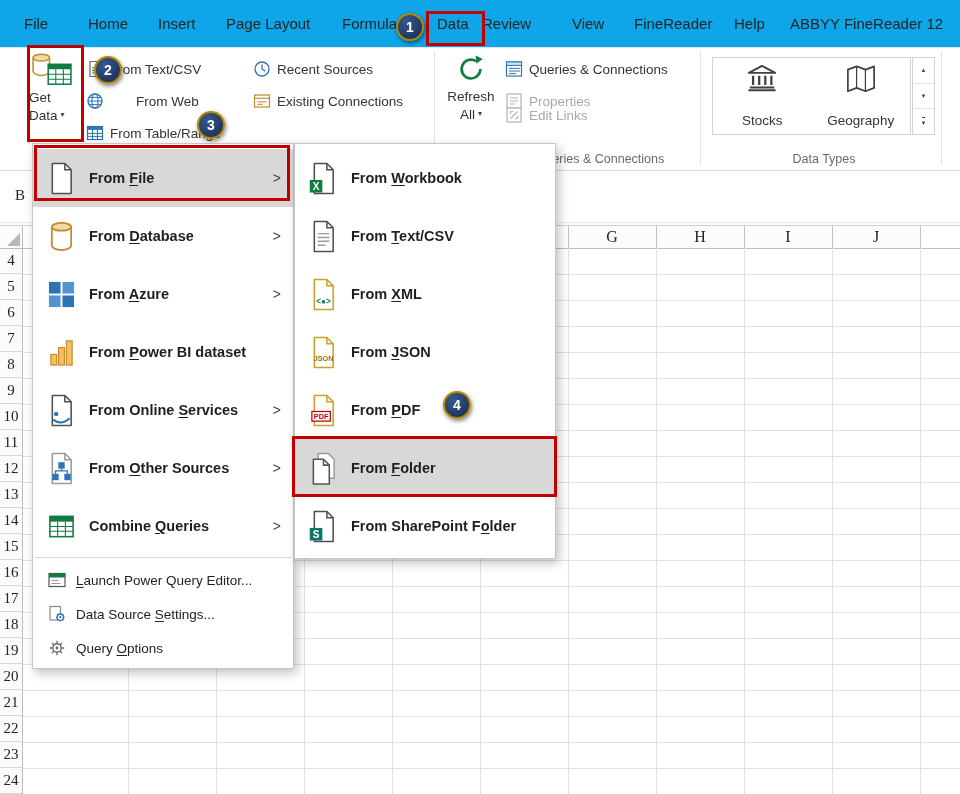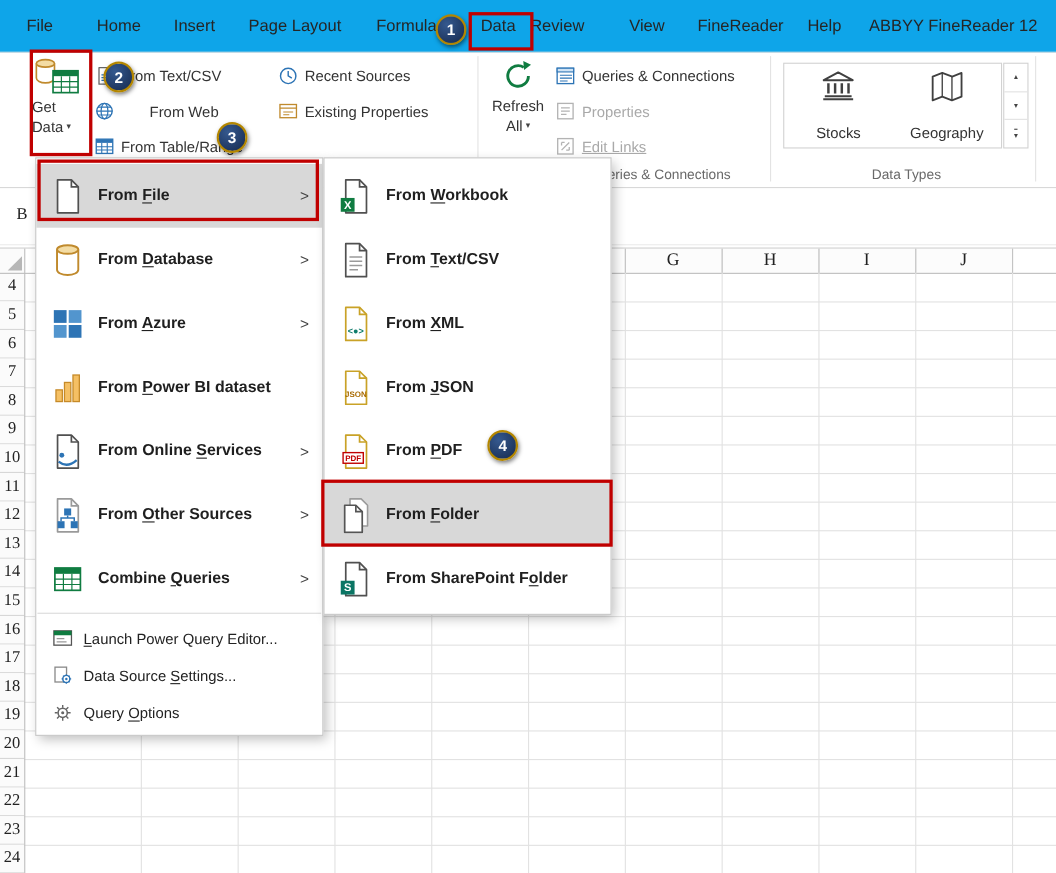--- a/index.html
+++ b/index.html
@@ -162,21 +162,21 @@
           <span>Recent Sources</span>
         </div>
         <div class="ritem" style="top: 42px;">
           <span class="ric">
             <svg viewBox="0 0 18 18">
               <rect x="1.5" y="3" width="15" height="12" fill="#fff" stroke="#C08A2D" stroke-width="1.2"></rect>
               <path d="M1.5 6.3h15" stroke="#C08A2D" stroke-width="1.1"></path>
               <path d="M4.5 9.8h9M4.5 12.3h5.5" stroke="#C08A2D" stroke-width="1" fill="none"></path>
             </svg>
           </span>
-          <span>Existing Properties</span>
+          <span>Existing Connections</span>
         </div>
       </div>
     <div class="refresh">
       <span class="rf-icon">
           <svg viewBox="0 0 32 32">
             <path d="M26 16a10 10 0 1 1-4.5-8.3" fill="none" stroke="#107C41" stroke-width="2.8"></path>
             <polygon points="21,1.5 21.8,10.3 28.5,5.2" fill="#107C41"></polygon>
           </svg>
         </span>
       <span class="gd-line">Refresh</span>
@@ -198,21 +198,21 @@
         </div>
         <div class="ritem dis" style="top: 42px;">
           <span class="ric">
             <svg viewBox="0 0 18 18">
               <rect x="2" y="2" width="14" height="14" fill="#fff" stroke="#b3b3b3" stroke-width="1.2"></rect>
               <path d="M5 6h8M5 9h8M5 12h5" stroke="#b3b3b3" stroke-width="1.2" fill="none"></path>
             </svg>
           </span>
           <span>Properties</span>
         </div>
-        <div class="ritem dis" style="top: 74px; text-decoration: underline;">
+        <div class="ritem dis" style="top: 56px;">
           <span class="ric">
             <svg viewBox="0 0 18 18">
               <rect x="2" y="2" width="14" height="14" fill="#fff" stroke="#b3b3b3" stroke-width="1.2"></rect>
               <path d="M5.5 12.5l7-7M5.5 5.5h2.8M5.5 5.5v2.8M12.5 12.5h-2.8M12.5 12.5v-2.8" stroke="#b3b3b3" stroke-width="1.2" fill="none"></path>
             </svg>
           </span>
           <span>Edit Links</span>
         </div>
       </div>
     <div class="vsep" style="left:434px"></div>

